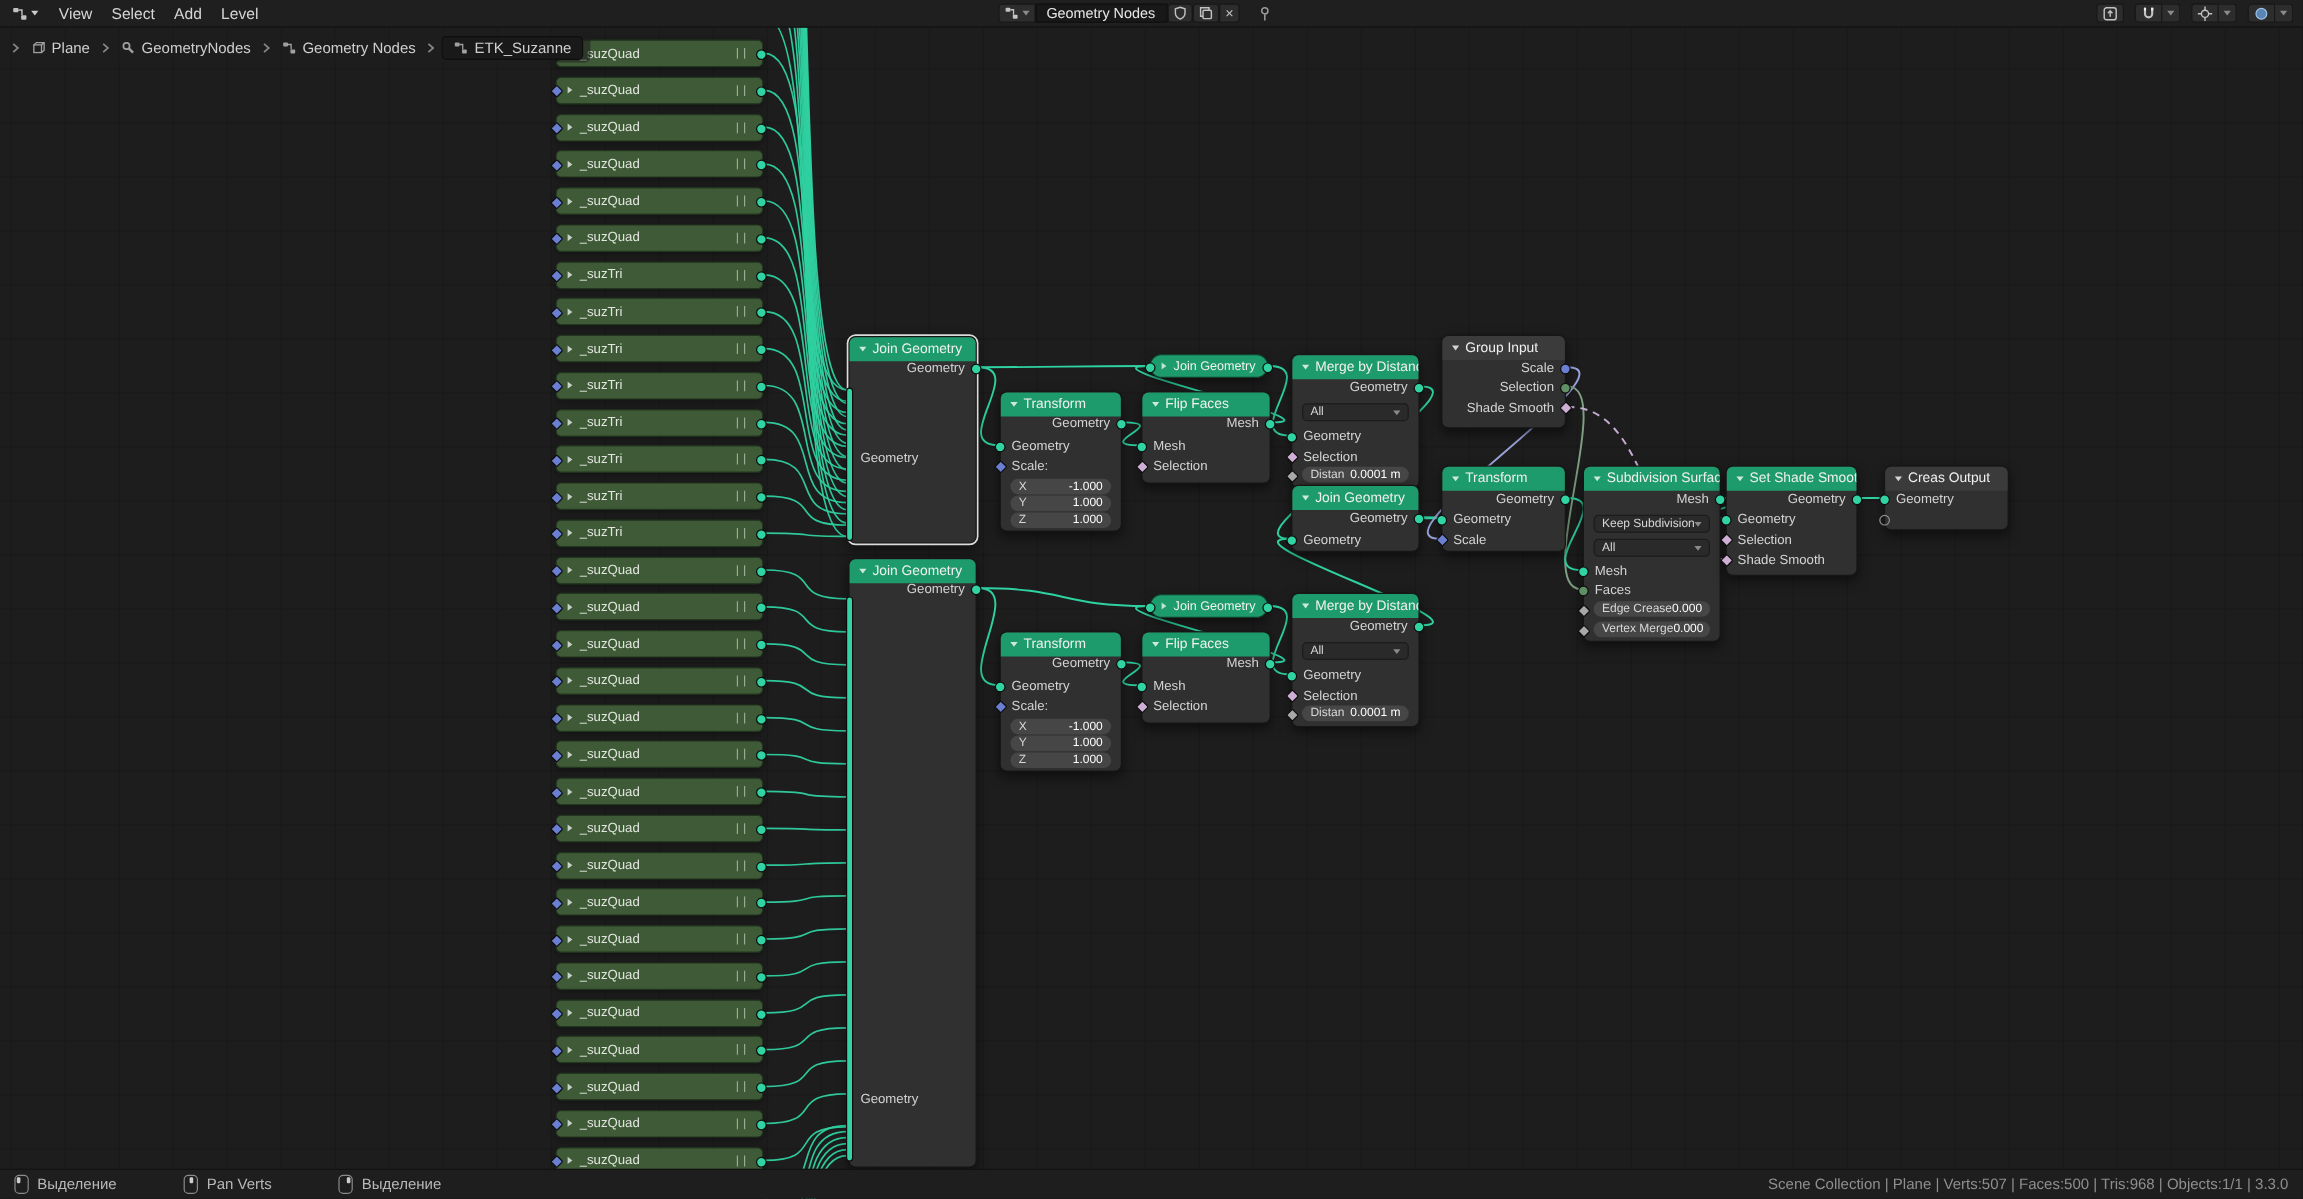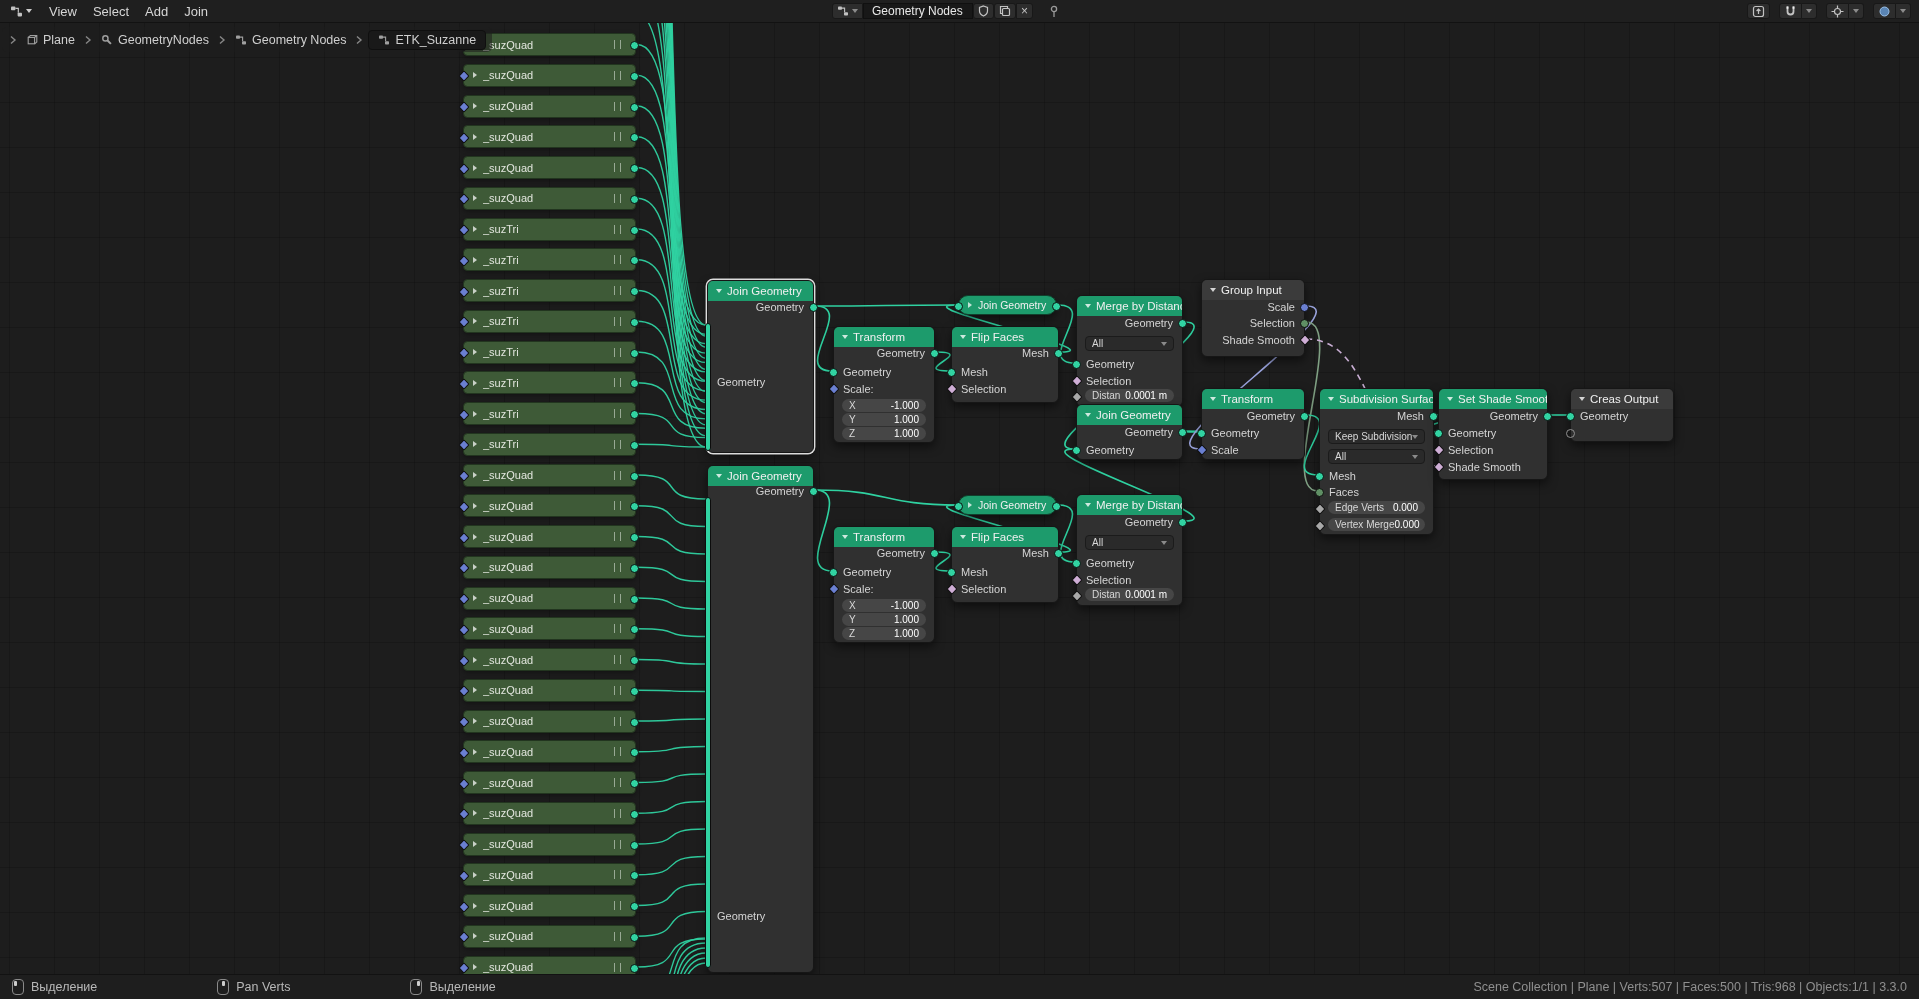--- a/index.html
+++ b/index.html
@@ -37,21 +37,21 @@
   #breadcrumb{position:absolute;left:2px;top:27px;height:25px;display:flex;align-items:center;gap:4px;
     z-index:5;padding:0 6px;font-size:12.5px;color:#cfcfcf;background:rgba(30,30,30,.55);border-radius:5px;}
   .bc-item{display:flex;align-items:center;gap:5px;padding:2px 4px;}
   .bc-item.boxed{background:#191919;border:1px solid #0f0f0f;border-radius:4px;padding:2px 9px;}
   .bc-sep,.bc-chev,.bc-icon{display:flex;opacity:.85;}
 
   
   #statusbar{position:absolute;left:0;right:0;bottom:0;height:24px;background:var(--statusbar-bg,#1e1e1e);
     border-top:1px solid #121212;z-index:10;display:flex;align-items:center;padding:0 12px;
     font-size:12.5px;color:#b8b8b8;}
-  #hints{display:flex;gap:120px;align-items:center;}
+  #hints{display:flex;gap:56px;align-items:center;}
   .hint{display:flex;gap:7px;align-items:center;}
   .mouse{width:10px;height:14px;border:1.2px solid #8a8a8a;border-radius:4px;position:relative;display:inline-block;}
   .mouse i{position:absolute;top:1px;width:3px;height:5px;background:#cdcdcd;border-radius:1px;}
   .mouse.left i{left:1px;} .mouse.middle i{left:50%;margin-left:-1.5px;} .mouse.right i{right:1px;}
   #stats{margin-left:auto;color:#8f8f8f;}
 
   
   .node{position:absolute;background:var(--node-bg,#303030);border:1px solid #161616;border-radius:6px;
     box-shadow:0 4px 10px rgba(0,0,0,.5);box-sizing:border-box;}
   .node.active{box-shadow:0 0 0 1.4px var(--active-outline,#dcdcdc),0 4px 10px rgba(0,0,0,.5);}
@@ -646,21 +646,21 @@
         </div>
         <div class="n-row" style="top:79px">
           <span>Mesh</span>
         </div>
         <span class="sock" style="left:-5px;top:82.5px;background:#31d3a2"></span>
         <div class="n-row" style="top:95px">
           <span>Faces</span>
         </div>
         <span class="sock" style="left:-5px;top:98.5px;background:#5f8f64"></span>
         <div class="n-field" style="top:112px">
-          <span class="f-l">Edge Verts</span>
+          <span class="f-l">Edge Crease</span>
           <span class="f-v">0.000</span>
         </div>
         <span class="sock diamond" style="left:-4.5px;top:116px;background:#a8a8a8"></span>
         <div class="n-field" style="top:129px">
           <span class="f-l">Vertex Merge</span>
           <span class="f-v">0.000</span>
         </div>
         <span class="sock diamond" style="left:-4.5px;top:133px;background:#a8a8a8"></span>
       </div>
       <div class="node" style="left: 1438px; top: 388px; width: 110px; height: 92px;">
@@ -770,21 +770,21 @@
           <rect x="7.6" y="7.8" width="4.4" height="3.6" rx="0.8" fill="#c2c2c2"></rect>
           <path d="M5.4 3.4h2.9v4.4" fill="none" stroke="#c2c2c2" stroke-width="1.2"></path>
         </svg>
     </span>
     <span class="tri-d"></span>
   </div>
   <nav id="menus">
       <span class="menu-item">View</span>
       <span class="menu-item">Select</span>
       <span class="menu-item">Add</span>
-      <span class="menu-item">Join</span>
+      <span class="menu-item">Level</span>
     </nav>
 
   <div class="tb-center">
     <div class="tb-btn sq first">
       <span style="display:flex;">
         <svg width="12" height="12" viewBox="0 0 12 12">
             <rect x="1" y="1.4" width="4" height="3.4" rx="0.8" fill="#c2c2c2"></rect>
             <rect x="7" y="7.2" width="4" height="3.4" rx="0.8" fill="#c2c2c2"></rect>
             <path d="M5 3.1h2.6v4.1" fill="none" stroke="#c2c2c2" stroke-width="1.1"></path>
           </svg>

